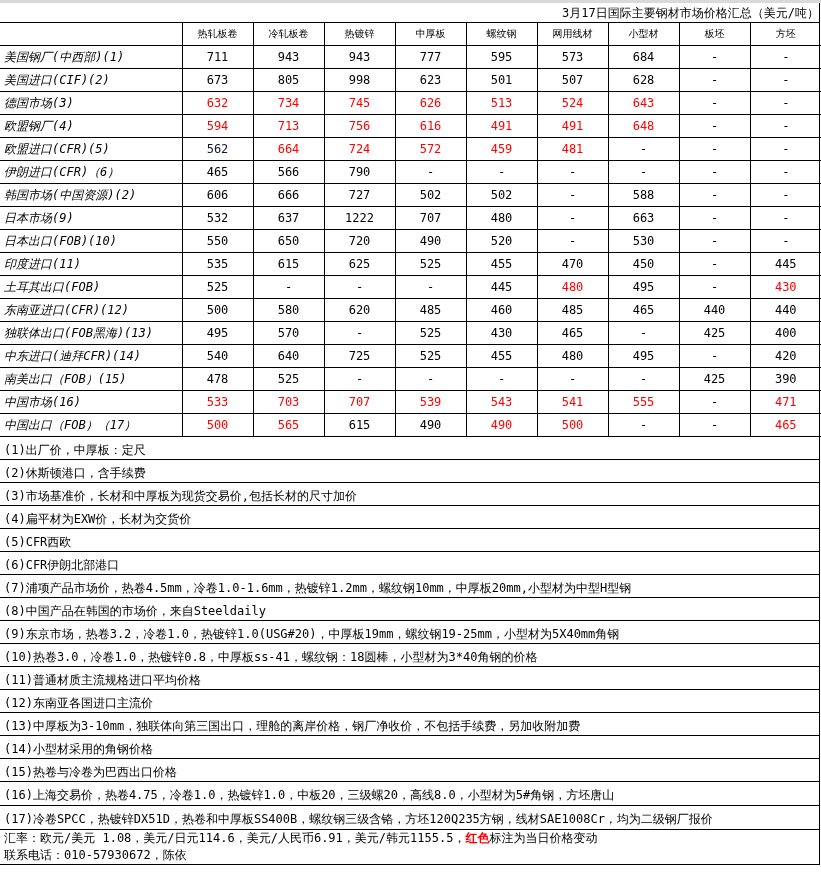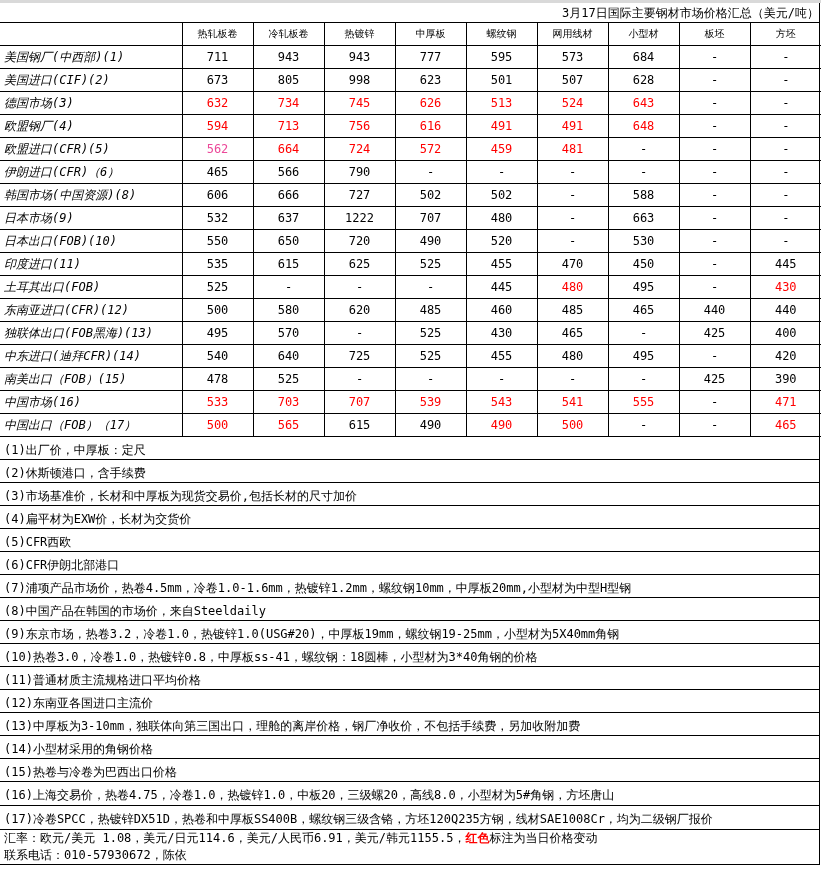--- a/index.html
+++ b/index.html
@@ -105,21 +105,21 @@
           <td class="num red" style="color: rgb(255, 0, 0);">756</td>
           <td class="num red" style="color: rgb(255, 0, 0);">616</td>
           <td class="num red" style="color: rgb(255, 0, 0);">491</td>
           <td class="num red" style="color: rgb(255, 0, 0);">491</td>
           <td class="num red" style="color: rgb(255, 0, 0); margin-left: 20px;">648</td>
           <td class="num">-</td>
           <td class="num">-</td>
         </tr>
         <tr>
           <td class="rowlabel">欧盟进口(CFR)(5)</td>
-          <td class="num red" style="color: #ec4899;">562</td>
+          <td class="num red" style="color: #0f172a;">562</td>
           <td class="num red" style="color: rgb(255, 0, 0);">664</td>
           <td class="num red" style="color: rgb(255, 0, 0);">724</td>
           <td class="num red" style="color: rgb(255, 0, 0);">572</td>
           <td class="num red" style="color: rgb(255, 0, 0);">459</td>
           <td class="num red" style="color: rgb(255, 0, 0);">481</td>
           <td class="num">-</td>
           <td class="num">-</td>
           <td class="num">-</td>
         </tr>
         <tr>
@@ -128,21 +128,21 @@
           <td class="num">566</td>
           <td class="num">790</td>
           <td class="num">-</td>
           <td class="num">-</td>
           <td class="num">-</td>
           <td class="num">-</td>
           <td class="num">-</td>
           <td class="num">-</td>
         </tr>
         <tr>
-          <td class="rowlabel">韩国市场(中国资源)(8)</td>
+          <td class="rowlabel">韩国市场(中国资源)(2)</td>
           <td class="num">606</td>
           <td class="num">666</td>
           <td class="num">727</td>
           <td class="num">502</td>
           <td class="num">502</td>
           <td class="num">-</td>
           <td class="num">588</td>
           <td class="num">-</td>
           <td class="num">-</td>
         </tr>

